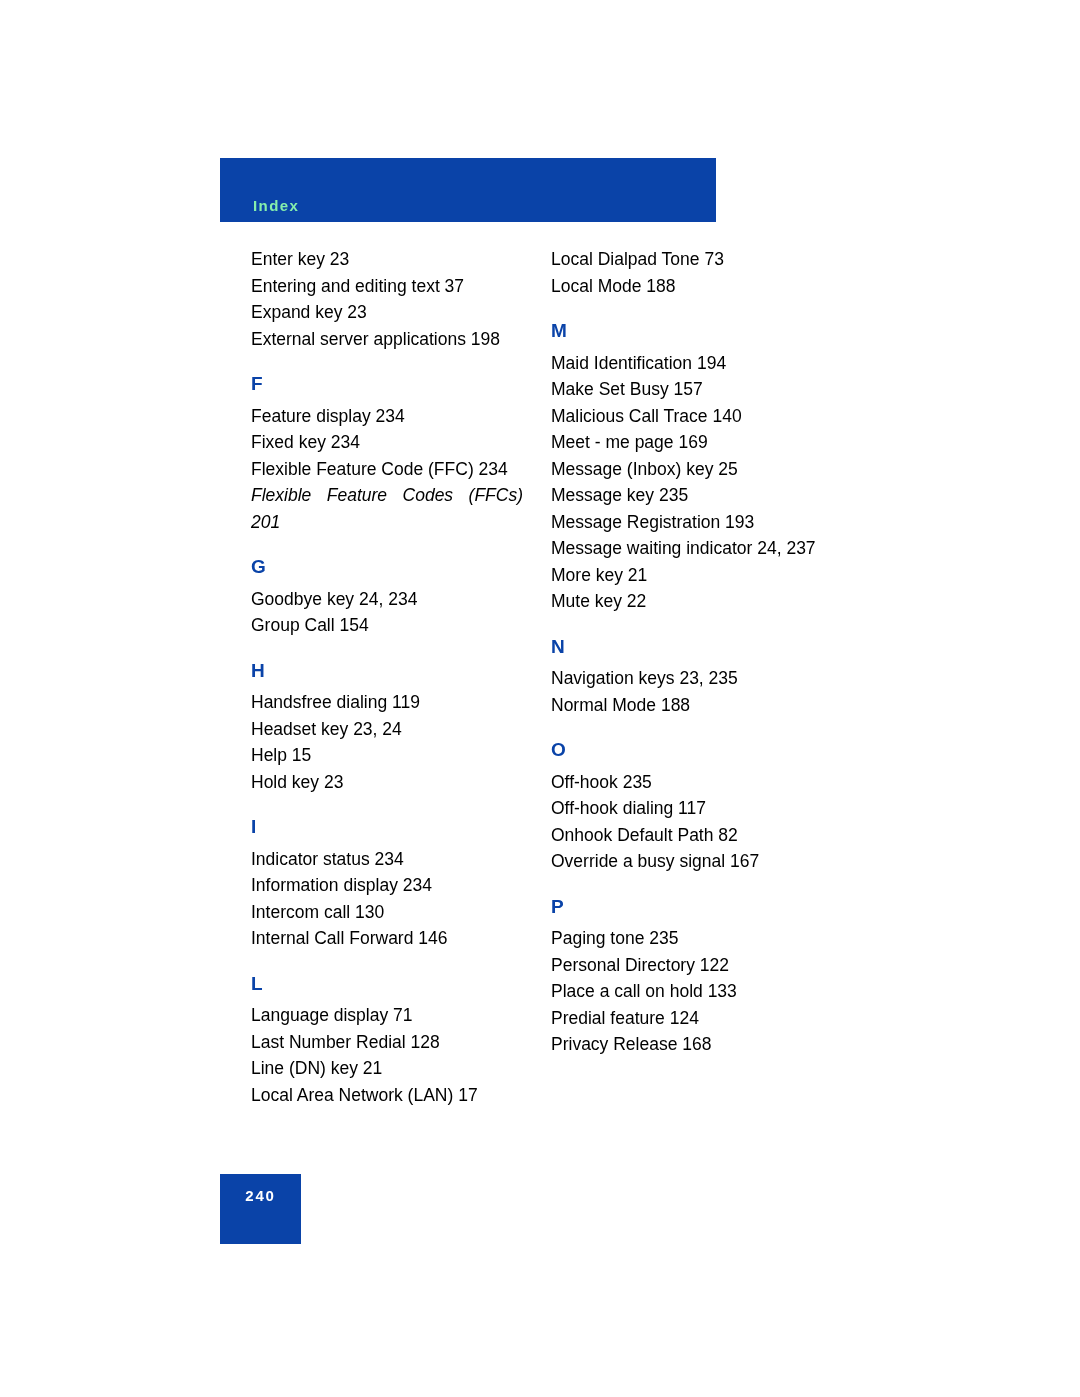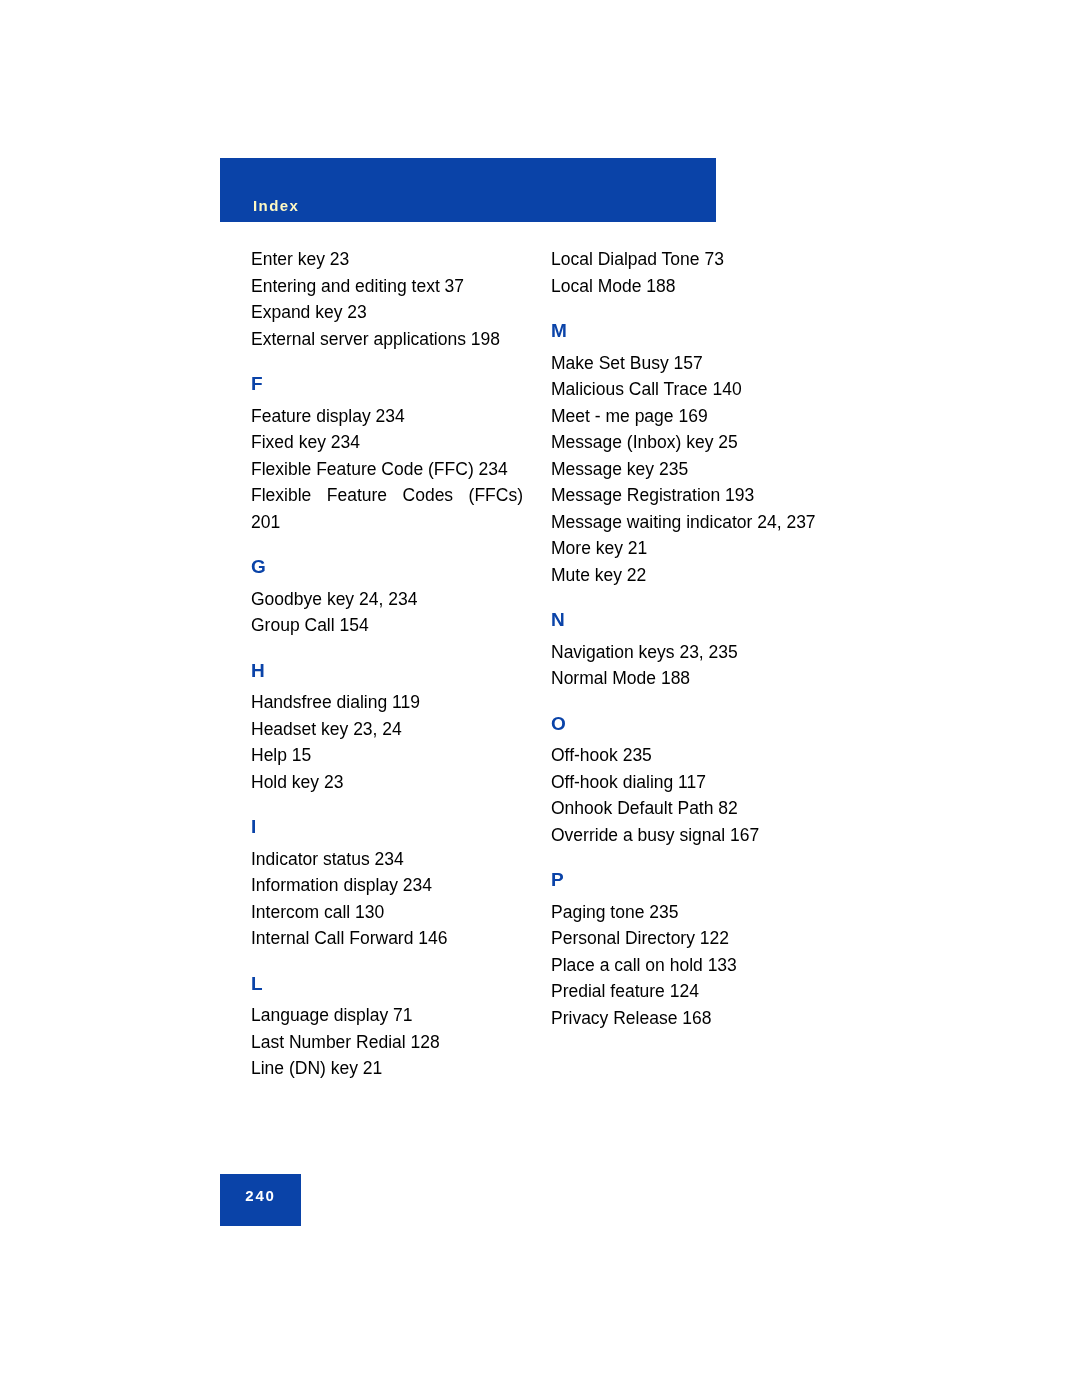--- a/index.html
+++ b/index.html
@@ -23,21 +23,21 @@
     top: 158px;
     width: 496px;
     height: 64px;
     background: #0A43A8;
     box-sizing: border-box;
   }
   #index-header .header-title {
     position: absolute;
     left: 33px;
     bottom: 8px;
-    color: #fef9c3;
+    color: #86efac;
     font-size: 15px;
     font-weight: bold;
     letter-spacing: 1.4px;
   }
 
   
   #index-body {
     position: absolute;
     left: 251px;
     top: 246px;
@@ -69,38 +69,39 @@
     line-height: 26.5px;
     color: #000000;
     white-space: nowrap;
   }
   
   .index-entry.justified {
     white-space: normal;
     text-align: justify;
     text-align-last: left;
     width: 272px;
+    font-style: italic;
   }
   .index-entry.justified > .jline {
     display: block;
     text-align: justify;
     text-align-last: justify;
   }
   .index-entry.justified > .jline-last {
     display: block;
     text-align: right;
   }
 
   
   #page-footer {
     position: absolute;
     left: 220px;
     top: 1174px;
     width: 81px;
-    height: 52px;
+    height: 70px;
     background: #0A43A8;
   }
   #page-footer .page-number {
     position: absolute;
     left: 0;
     right: 0;
     top: 13px;
     text-align: center;
     color: #ffffff;
     font-size: 15px;
@@ -150,29 +151,31 @@
         <div class="index-entry">Indicator status 234</div>
         <div class="index-entry">Information display 234</div>
         <div class="index-entry">Intercom call 130</div>
         <div class="index-entry">Internal Call Forward 146</div>
       </div>
       <div class="index-section">
         <div class="section-letter">L</div>
         <div class="index-entry">Language display 71</div>
         <div class="index-entry">Last Number Redial 128</div>
         <div class="index-entry">Line (DN) key 21</div>
+        <div class="index-entry">Local Area Network (LAN) 17</div>
       </div>
     </div>
   <div class="index-column" id="index-column-right">
       <div class="index-section">
         <div class="index-entry">Local Dialpad Tone 73</div>
         <div class="index-entry">Local Mode 188</div>
       </div>
       <div class="index-section">
         <div class="section-letter">M</div>
+        <div class="index-entry">Maid Identification 194</div>
         <div class="index-entry">Make Set Busy 157</div>
         <div class="index-entry">Malicious Call Trace 140</div>
         <div class="index-entry">Meet - me page 169</div>
         <div class="index-entry">Message (Inbox) key 25</div>
         <div class="index-entry">Message key 235</div>
         <div class="index-entry">Message Registration 193</div>
         <div class="index-entry">Message waiting indicator 24, 237</div>
         <div class="index-entry">More key 21</div>
         <div class="index-entry">Mute key 22</div>
       </div>

